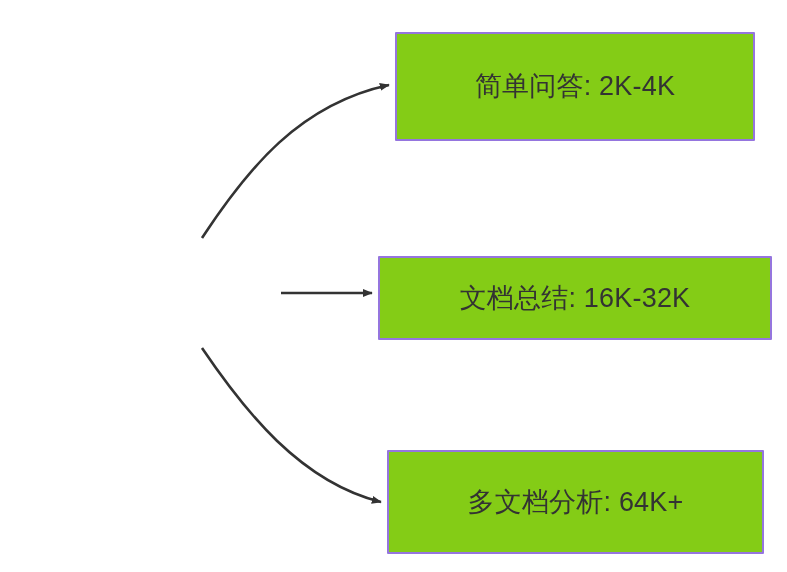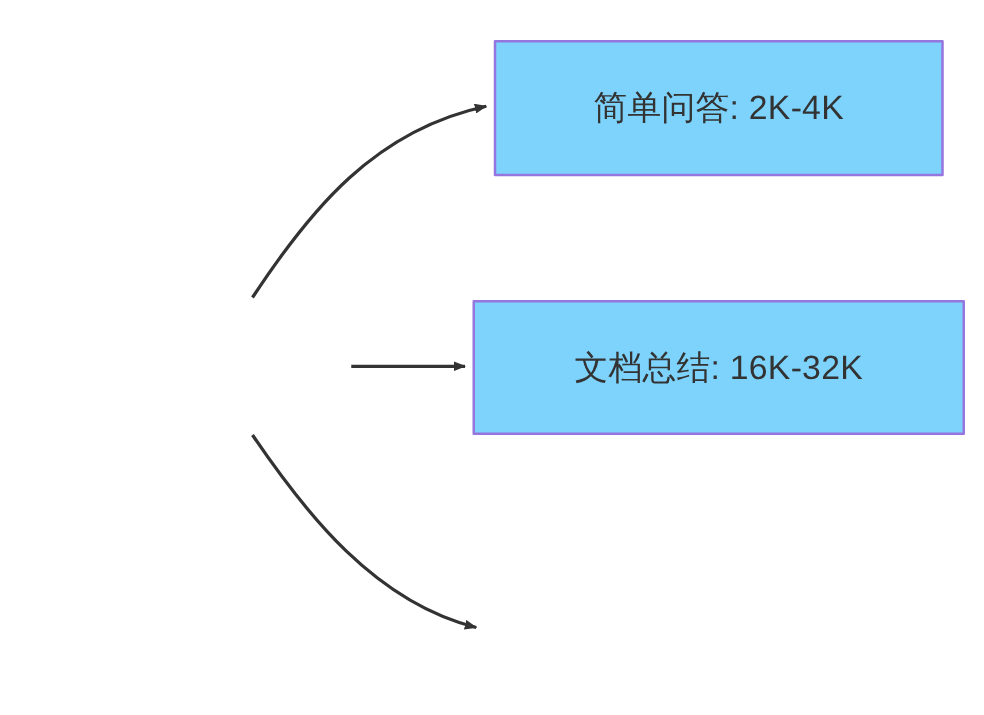--- a/index.html
+++ b/index.html
@@ -20,21 +20,21 @@
   #edge-layer {
     position: absolute;
     left: 0;
     top: 0;
     width: 787px;
     height: 572px;
   }
   .node {
     position: absolute;
     box-sizing: border-box;
-    background: #7dd3fc;
+    background: #84cc16;
     border: 2px solid #9575de;
     border-radius: 1px;
     display: flex;
     align-items: center;
     justify-content: center;
     color: #333333;
     font-size: 27px;
     letter-spacing: 0.2px;
     white-space: nowrap;
   }
@@ -49,23 +49,23 @@
     height: 110px;
   }
   #node-simple-qa {
     left: 395px;
     top: 32px;
     width: 360px;
     height: 109px;
   }
   #node-doc-summary {
     left: 378px;
-    top: 240px;
+    top: 256px;
     width: 394px;
-    height: 108px;
+    height: 84px;
   }
   #node-multi-doc {
     left: 387px;
     top: 450px;
     width: 377px;
     height: 104px;
   }
 </style>
 </head>
 <body>
@@ -88,14 +88,17 @@
 
 
   <div class="node" id="node-simple-qa">
     <span class="node-label">简单问答: 2K-4K</span>
   </div>
 
   <div class="node" id="node-doc-summary">
     <span class="node-label">文档总结: 16K-32K</span>
   </div>
 
+  <div class="node" id="node-multi-doc">
+    <span class="node-label">多文档分析: 64K+</span>
+  </div>
 
 </div>
 
 </body></html>

